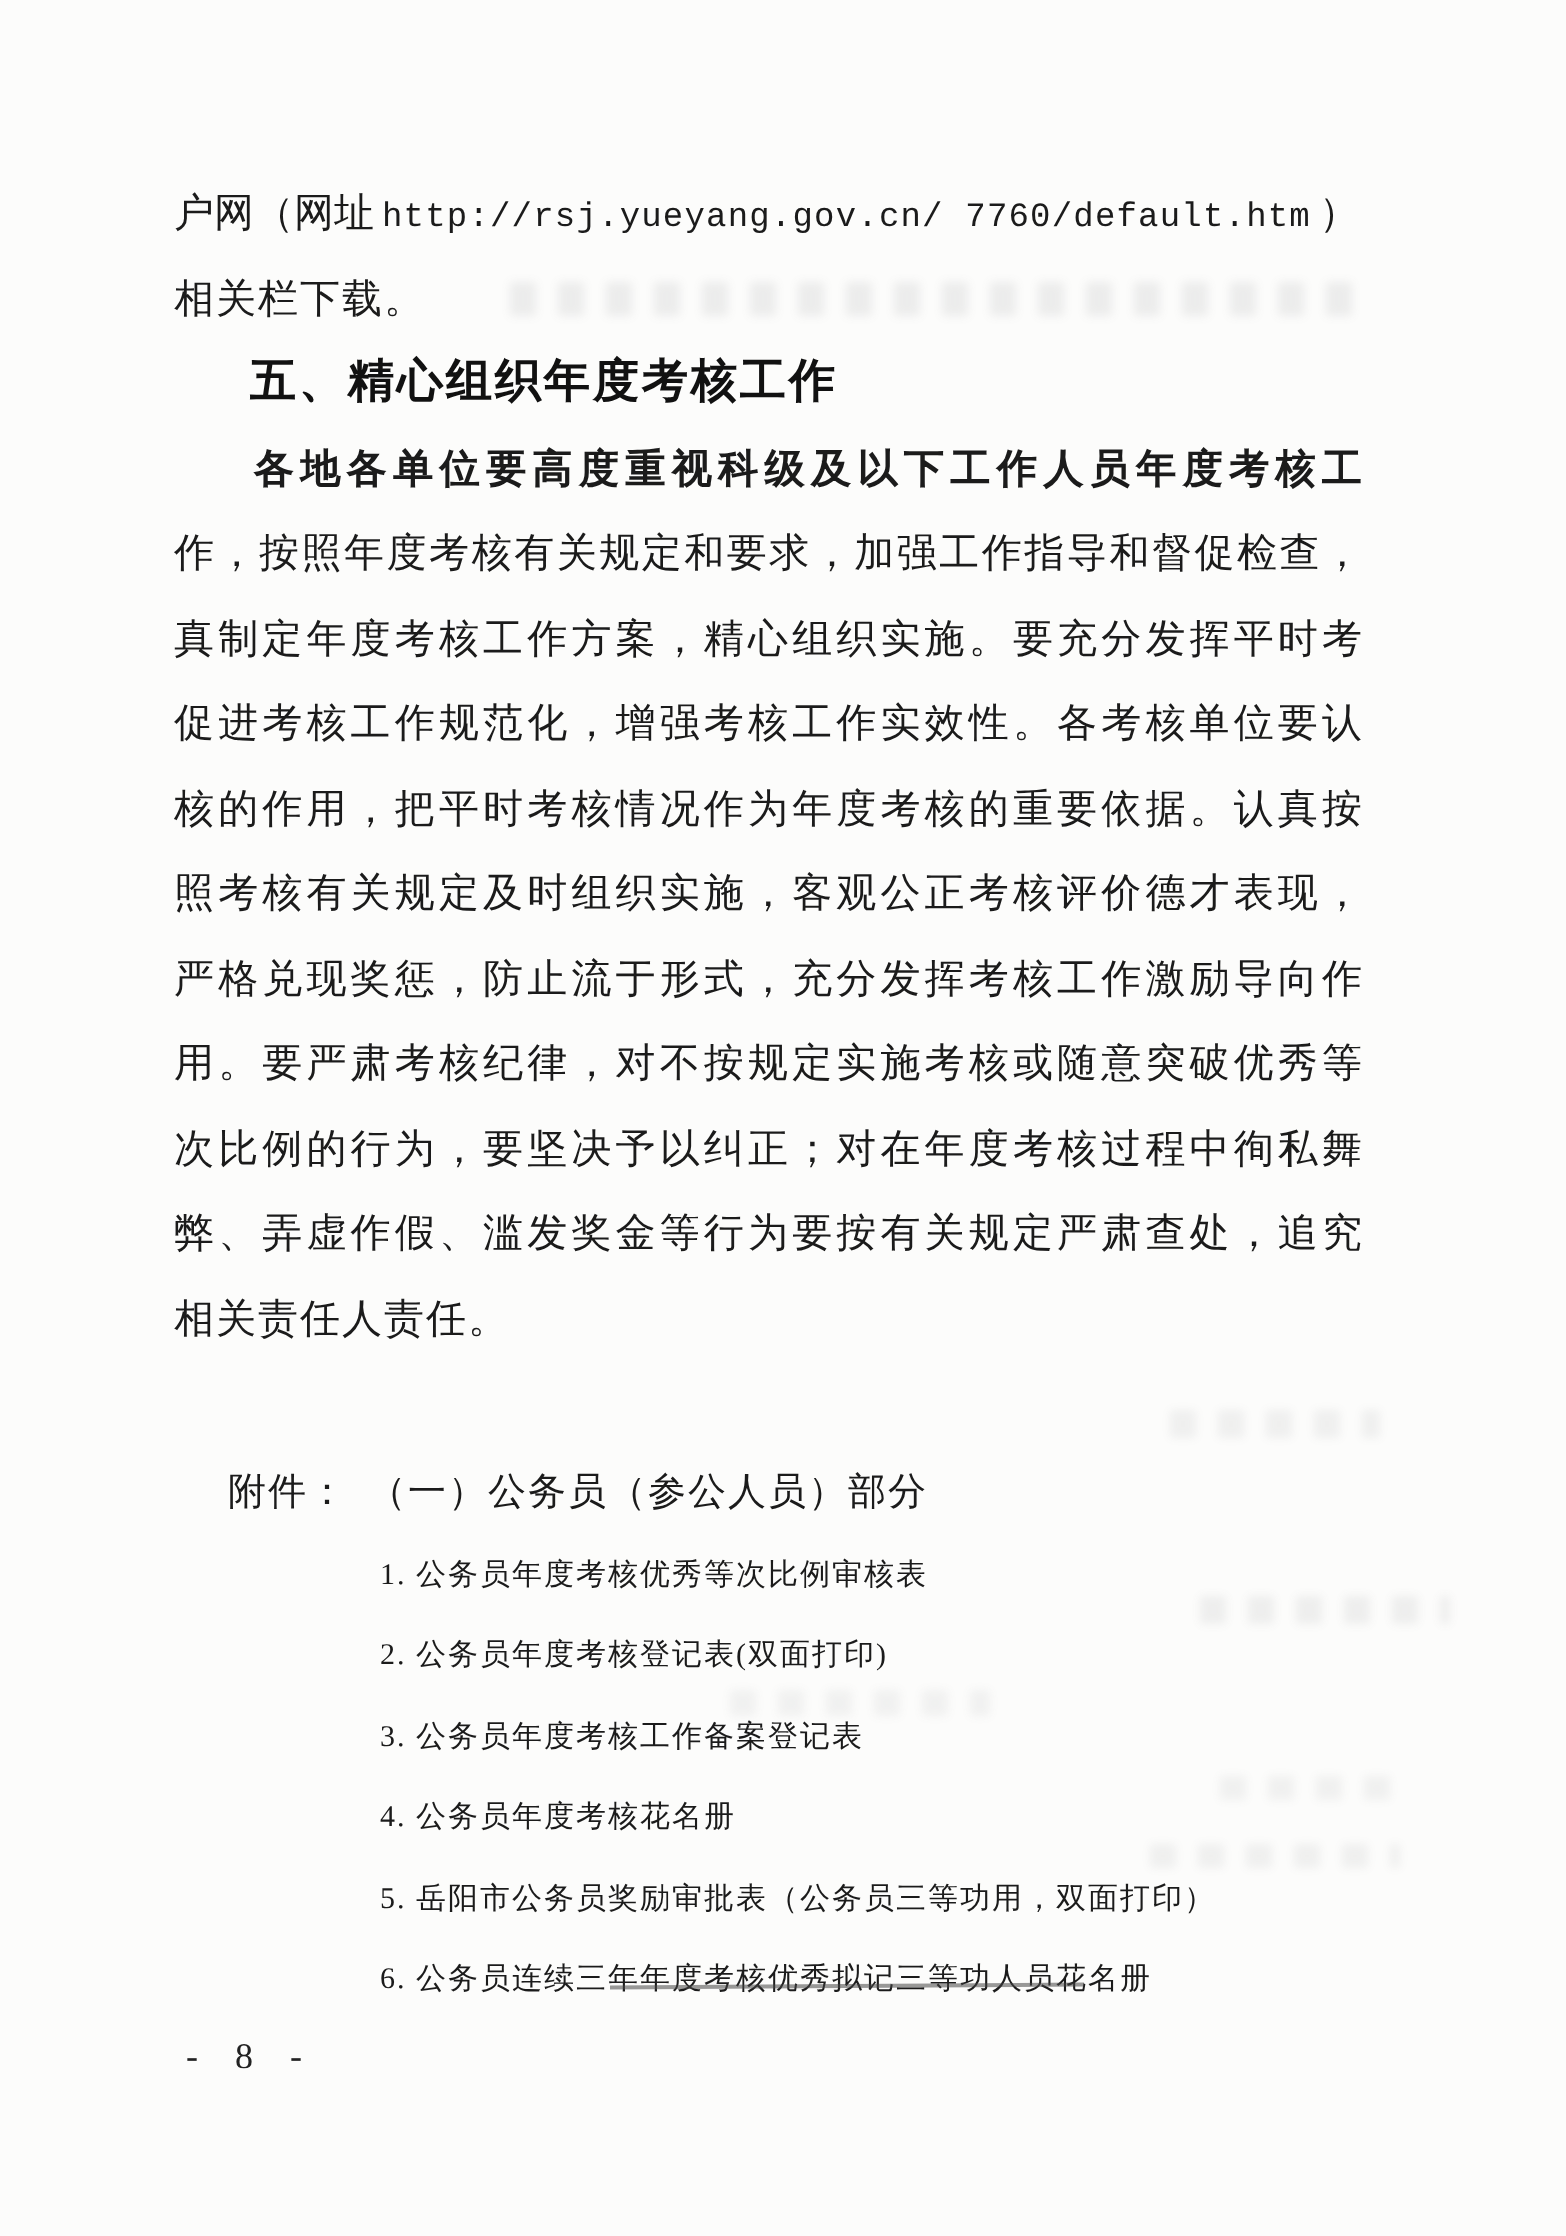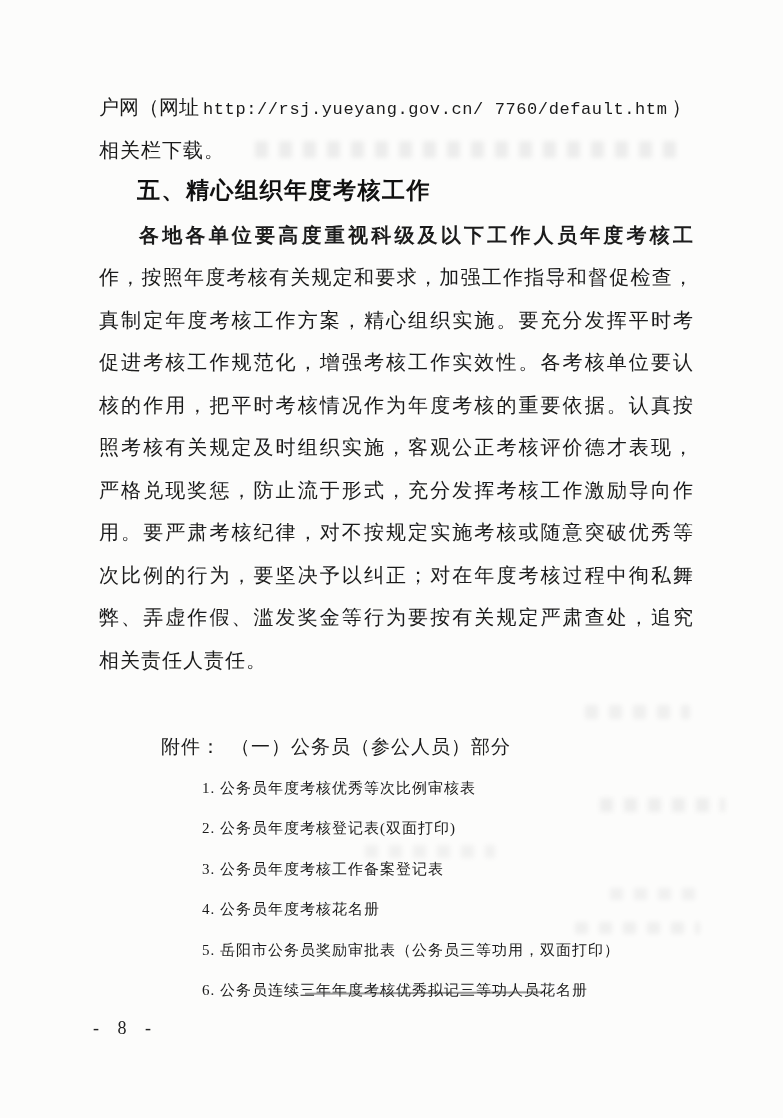--- a/index.html
+++ b/index.html
@@ -7,21 +7,21 @@
     position:relative;
     width:783px;height:1118px;
     margin:0 auto;
     background:#fcfcfb;
     overflow:hidden;
     color:#1b1b1b;
     font-family:"Liberation Serif","DejaVu Serif",serif;
   }
   .content{
     position:absolute;
-    left:99px;top:86px;width:594px;
+    left:87px;top:86px;width:594px;
   }
   .line{
     font-size:20px;
     line-height:42.5px;
     height:42.5px;
     white-space:nowrap;
     letter-spacing:1px;
   }
   .just{
     white-space:normal;
@@ -44,21 +44,21 @@
     font-family:Liberation Mono, monospace;
     font-weight:700;
     font-size:23px;
     line-height:42.5px;
     height:42.5px;
     letter-spacing:1.5px;
     color:#111;
   }
   .attach-row{
     margin-top:46px;
-    margin-left:62px;
+    margin-left:27px;
     font-size:19px;
     line-height:40.5px;
     height:40.5px;
     white-space:nowrap;
     letter-spacing:1px;
   }
   .attach-label{ margin-right:10px; }
   .attach-item{
     margin-left:103px;
     font-size:15px;

